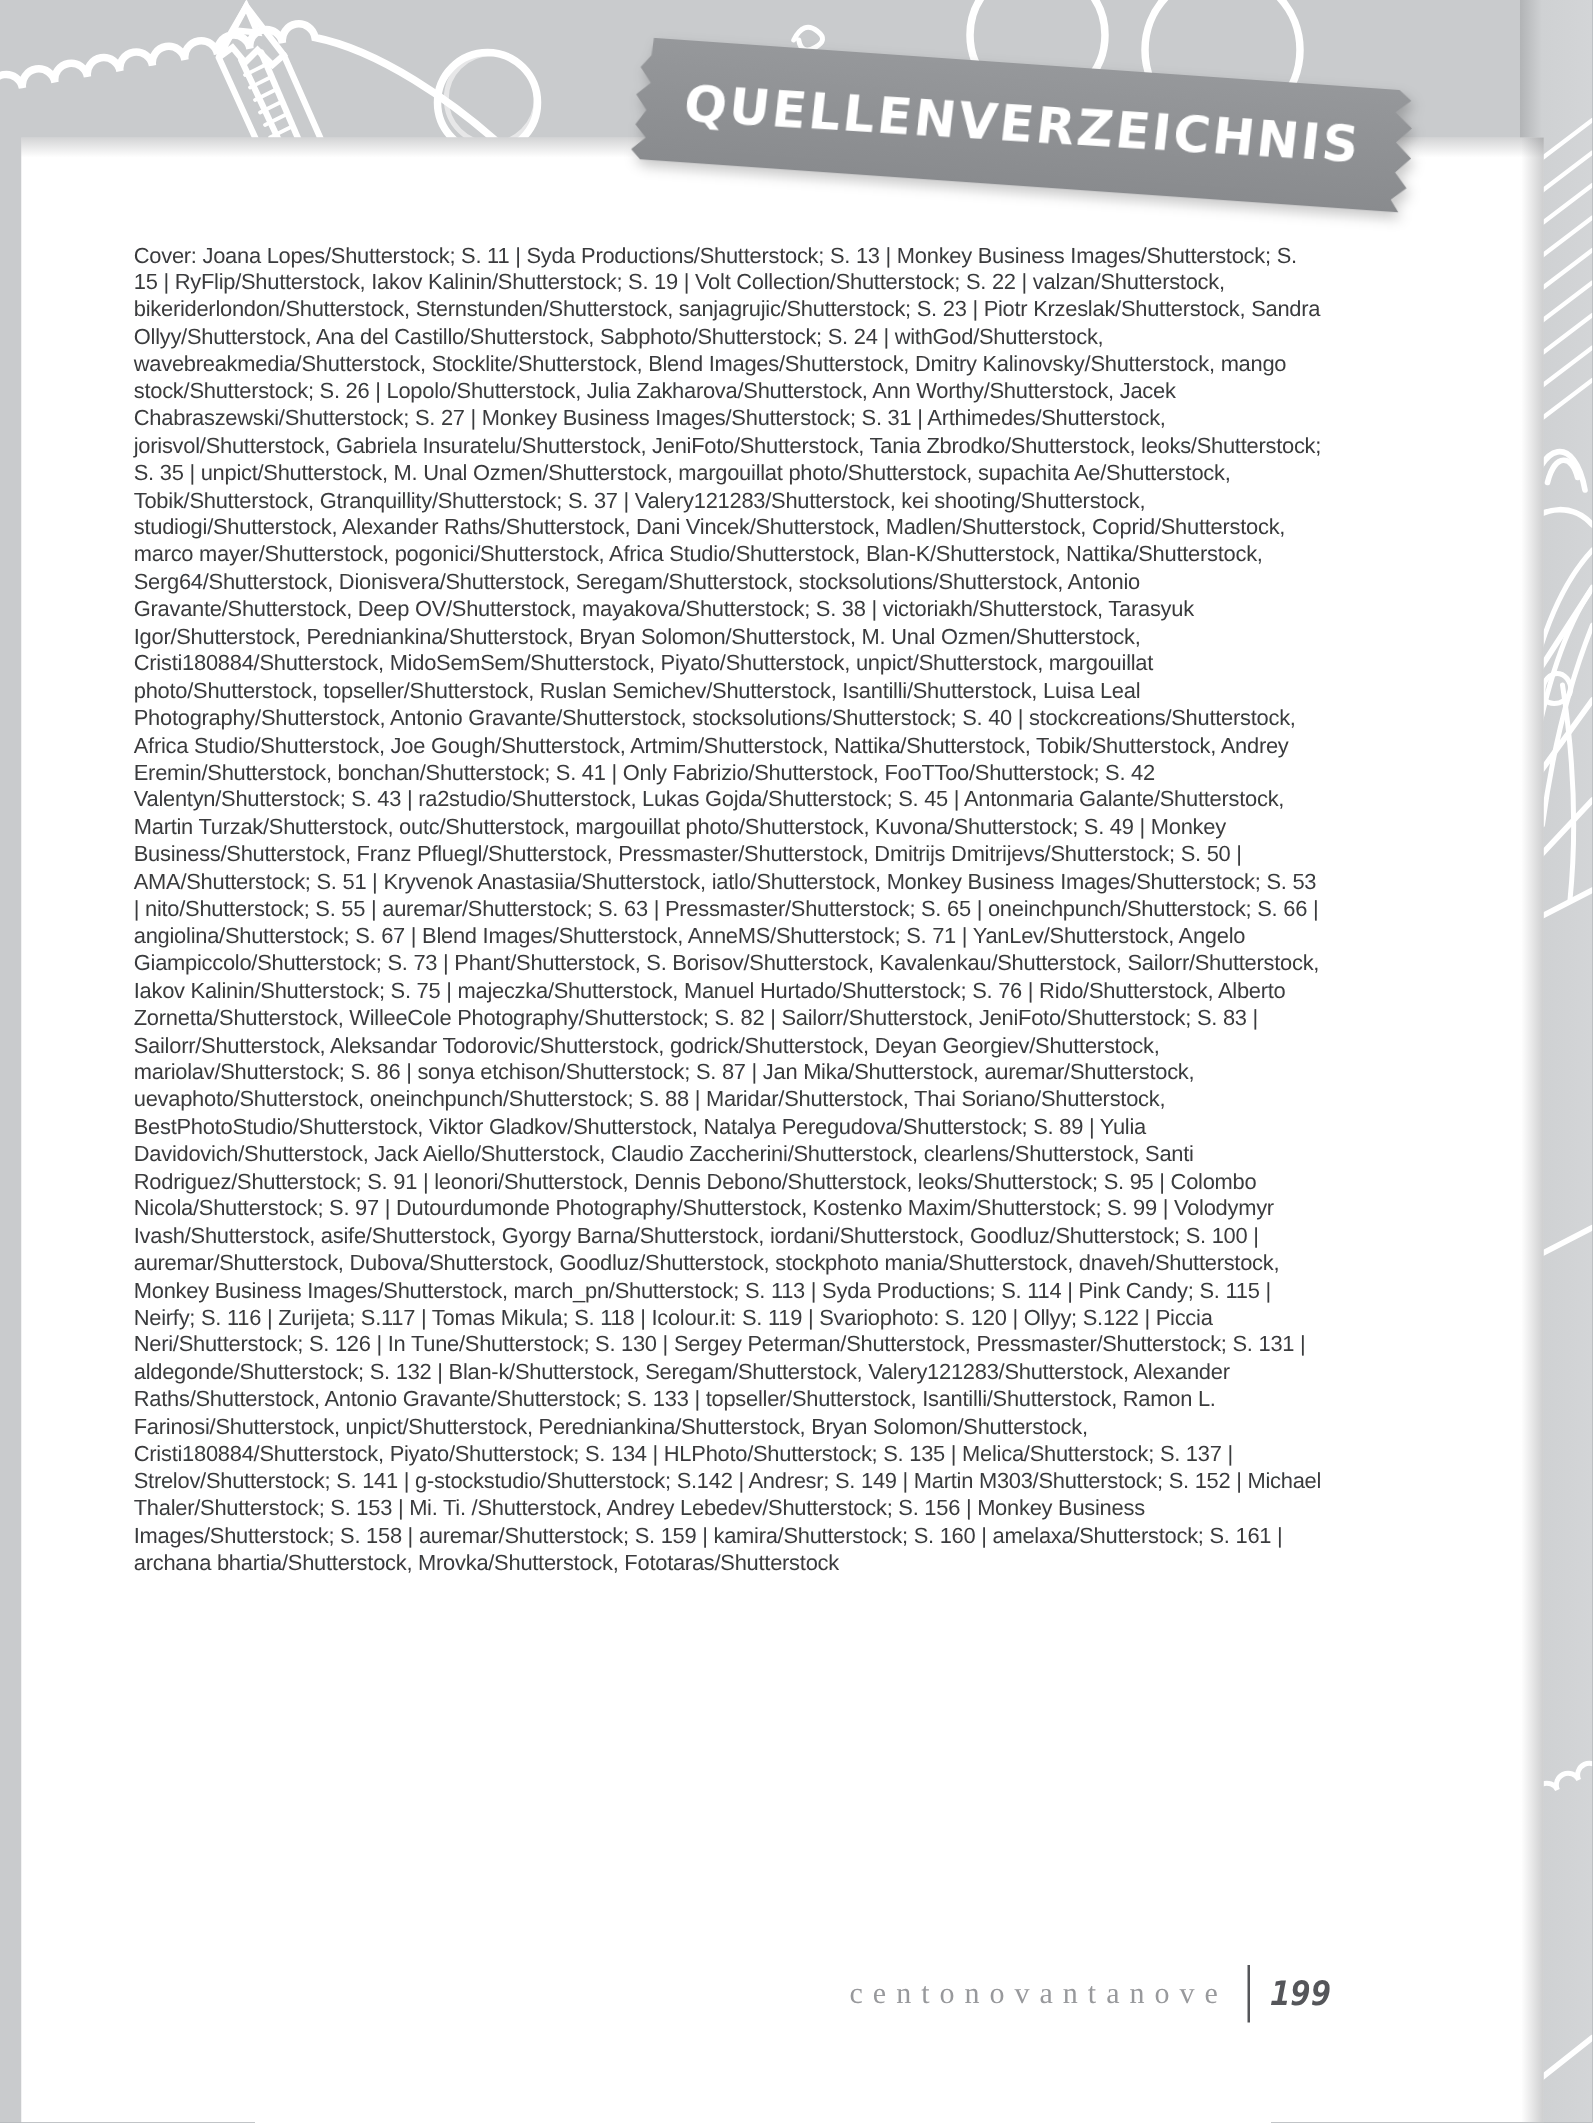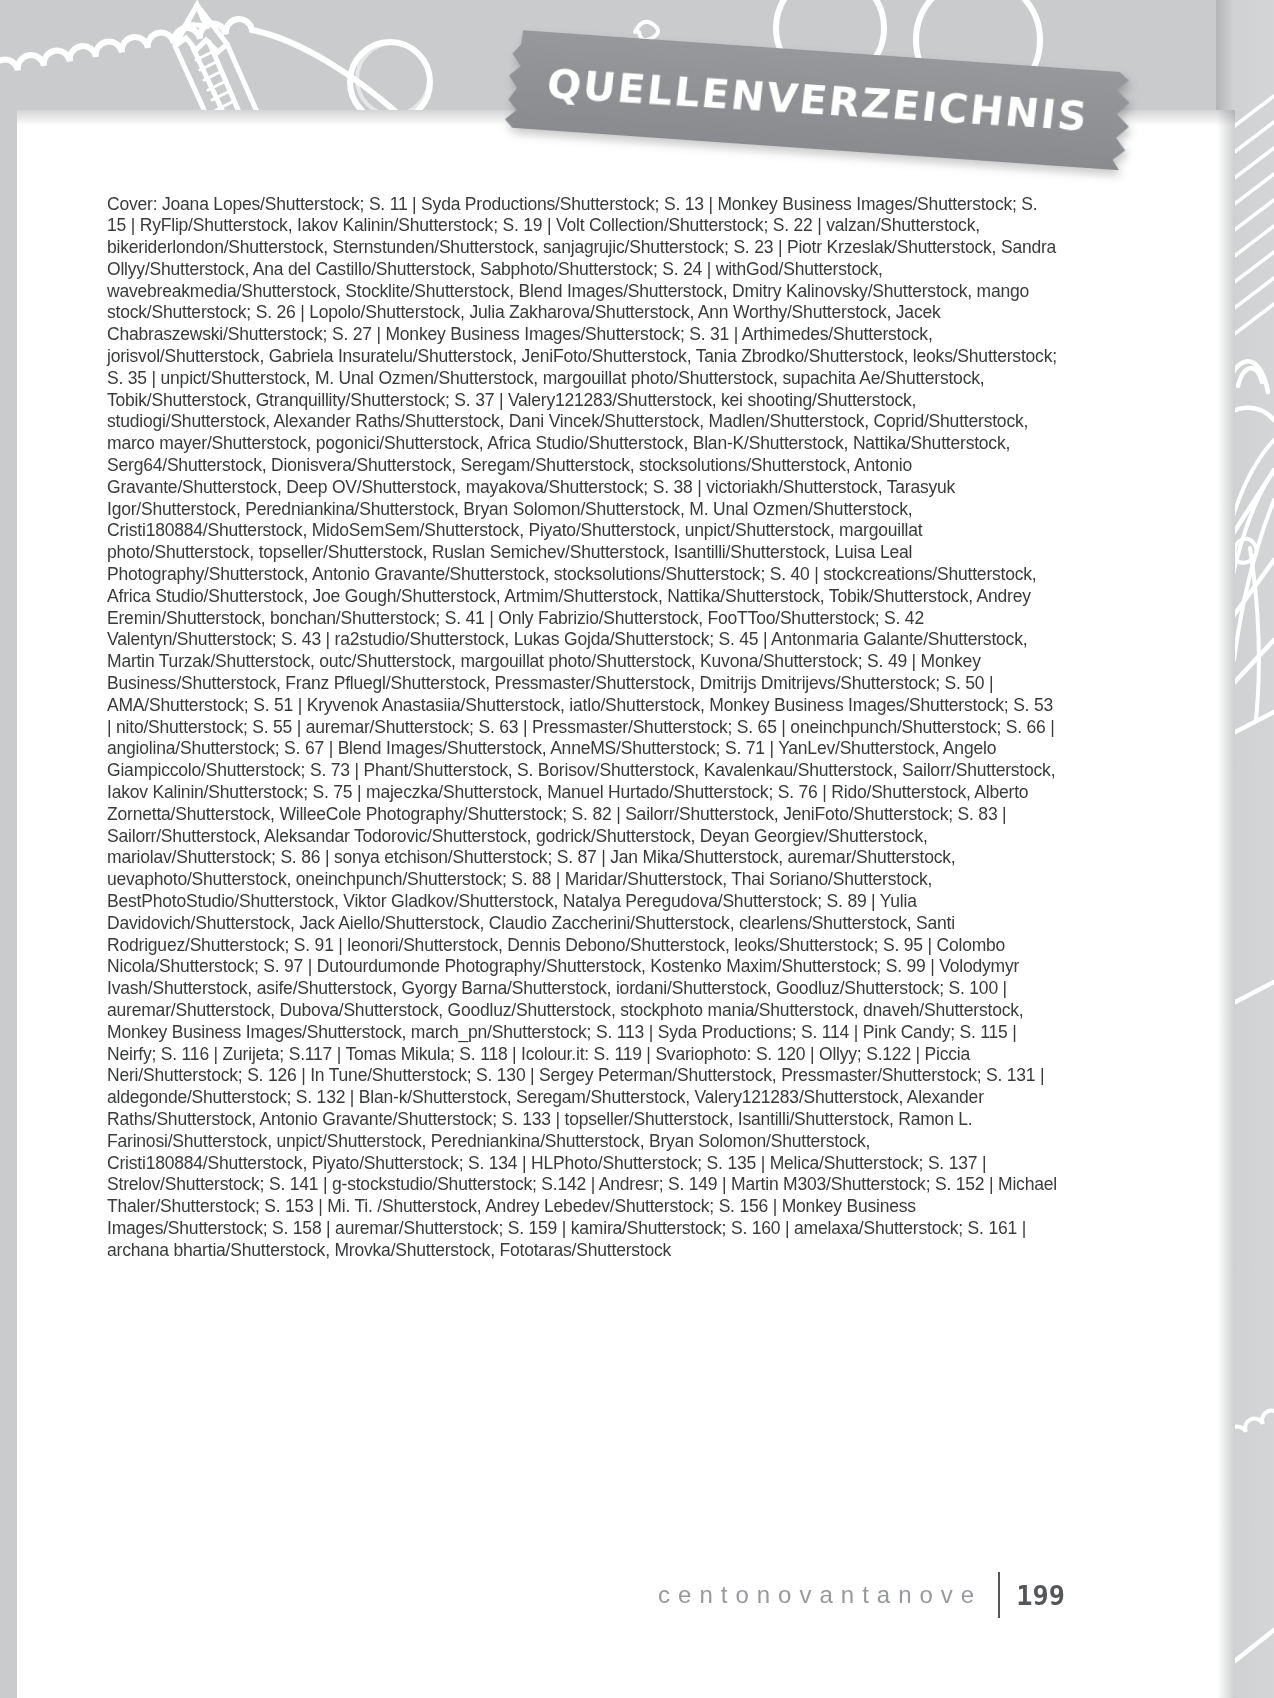--- a/index.html
+++ b/index.html
@@ -54,27 +54,27 @@
     position:absolute; left:90px; top:66px; width:954px;
     font-size:17.5px; line-height:21.8px; letter-spacing:-0.2px;
     color:#3a3b3d; text-align:left;
   }
   
   .pageno-row{
     position:absolute; top:1462px; right:170px;
     display:flex; align-items:center; gap:16px;
   }
   .page-word{
-    font-family:Liberation Sans, sans-serif;
+    font-family:Liberation Serif, serif;
     font-size:24px; letter-spacing:8px; color:#98999c;
   }
   .pageno-divider{width:2px; height:46px; background:#55565a;}
   .page-number{
     font-family:"DejaVu Sans Mono", monospace; font-weight:bold;
-    font-size:27px; color:#55565a;
+    font-size:27px; color:#55565a;font-style:italic;
   }
   
   .imprint{
     position:absolute; left:0; right:0; bottom:20px;
     text-align:center; font-size:19px; color:#2f3032;
   }
 </style>
 </head>
 <body>
 

